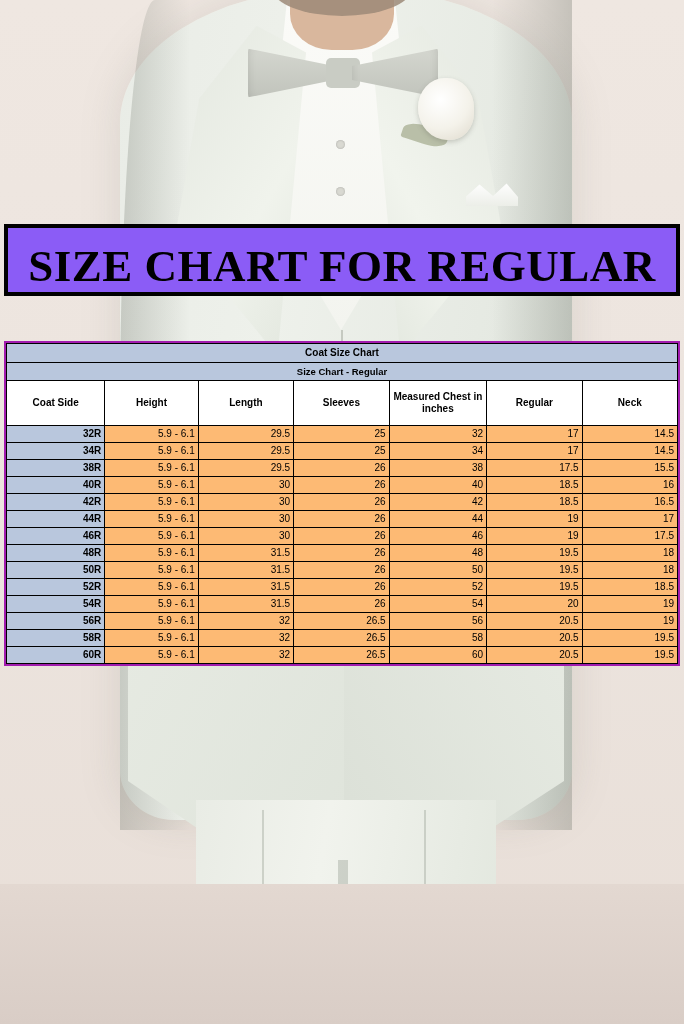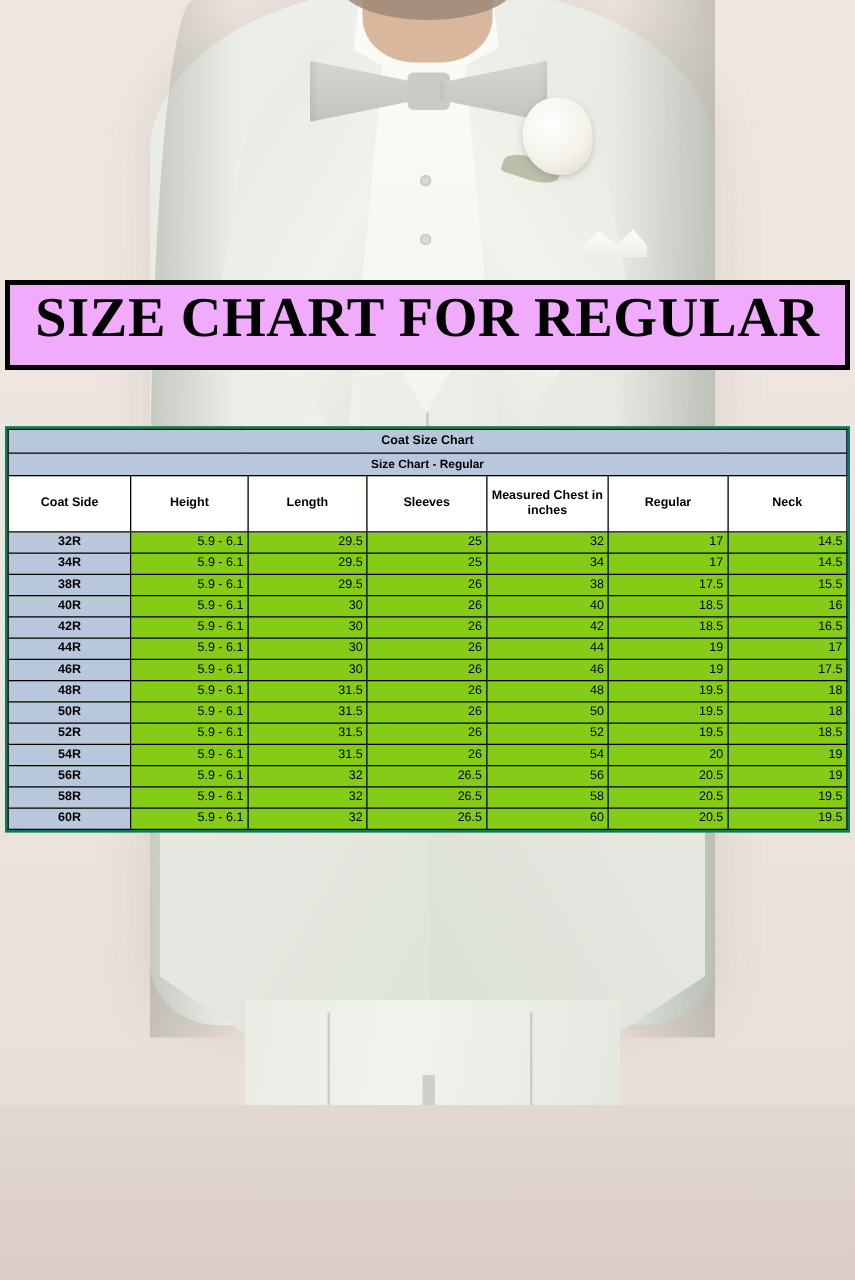--- a/index.html
+++ b/index.html
@@ -194,45 +194,45 @@
   .trouser-crease-l { position:absolute; left:262px; top:810px; width:2px; height:214px; background:rgba(165,170,160,.45);}
   .trouser-crease-r { position:absolute; left:424px; top:810px; width:2px; height:214px; background:rgba(165,170,160,.45);}
 
   
   .title-banner {
     position: absolute;
     left: 4px;
     top: 224px;
     width: 676px;
     height: 72px;
-    background: #f0abfc;
+    background: #8b5cf6;
     border: 4px solid #000000;
     box-sizing: border-box;
     display: flex;
-    align-items: flex-start;
+    align-items: flex-end;
     justify-content: center;
   }
   .title-banner h1 {
     margin: 0;
     font-family: "Liberation Serif", serif;
     font-weight: bold;
     font-size: 45px;
     letter-spacing: .5px;
     color: #000;
     white-space: nowrap;
   }
 
   
   .chart-wrap {
     position: absolute;
     left: 4px;
     top: 341px;
     width: 676px;
-    background: #84cc16;
-    border: 2px solid #0f766e;
+    background: #fdba74;
+    border: 2px solid #a21caf;
     box-sizing: border-box;
   }
   table.size-chart {
     border-collapse: collapse;
     width: 100%;
     font-size: 10px;
     color: #000;
   }
   table.size-chart td, table.size-chart th {
     border: 1px solid #000;
@@ -257,21 +257,21 @@
     font-weight: bold;
     font-size: 10px;
     background: #ffffff;
   }
   tbody td {
     height: 14px;
   }
   td.size {
     background: #b9c7dd;
     font-weight: bold;
-    text-align: center;
+    text-align: right;
     width: 92px;
     padding-left: 3px;
   }
   td.height {
     text-align: right;
     padding-left: 4px;
   }
   td.num {
     text-align: right;
     padding-right: 4px;

